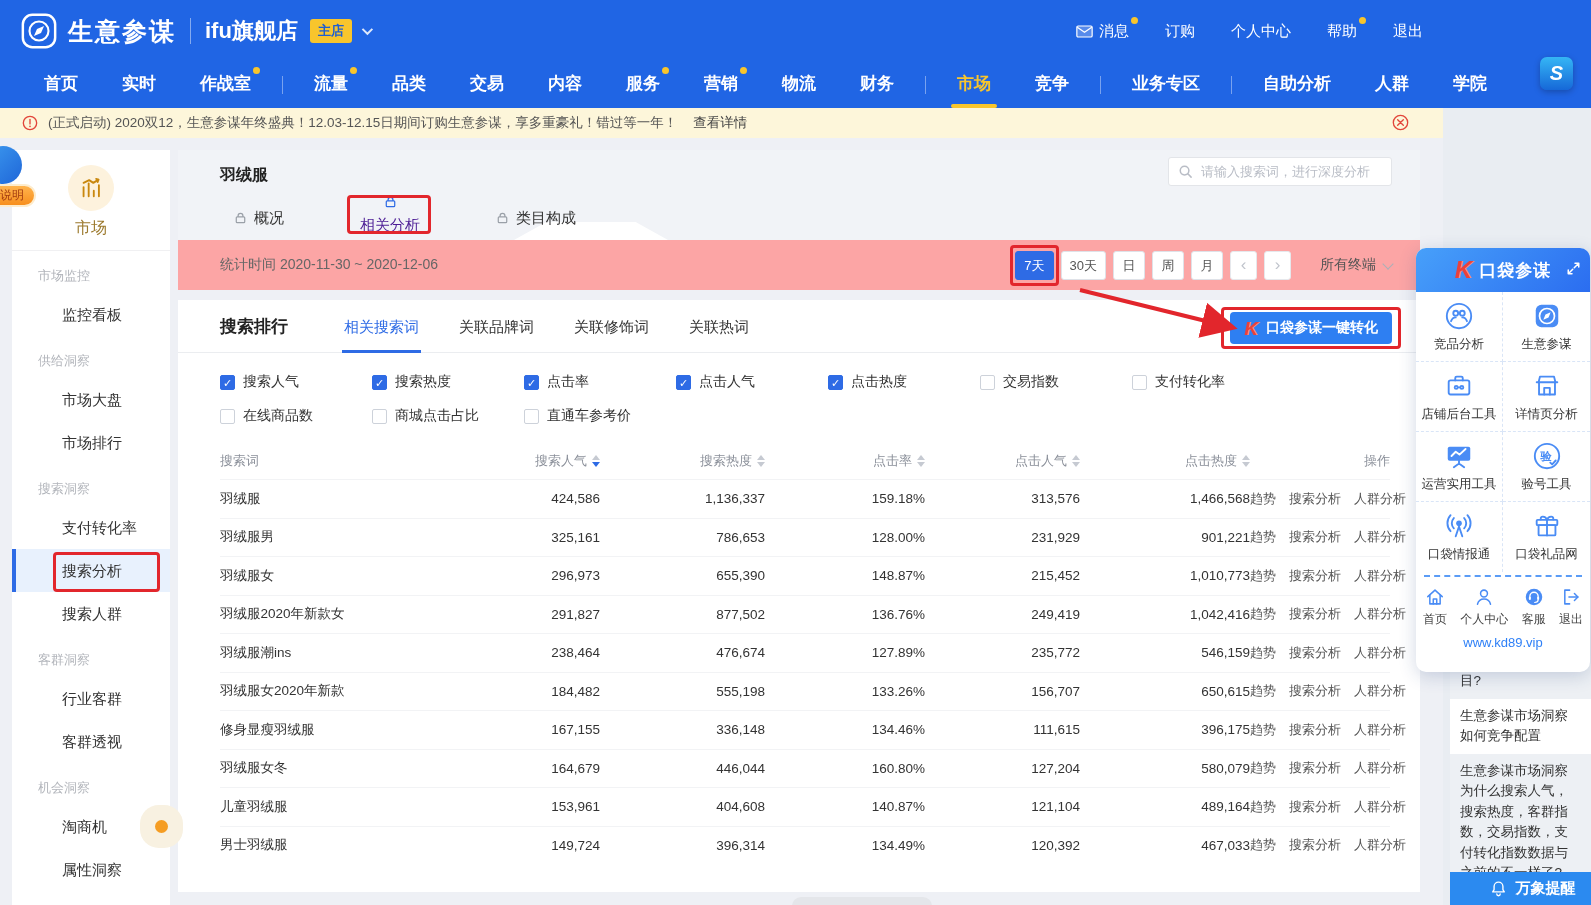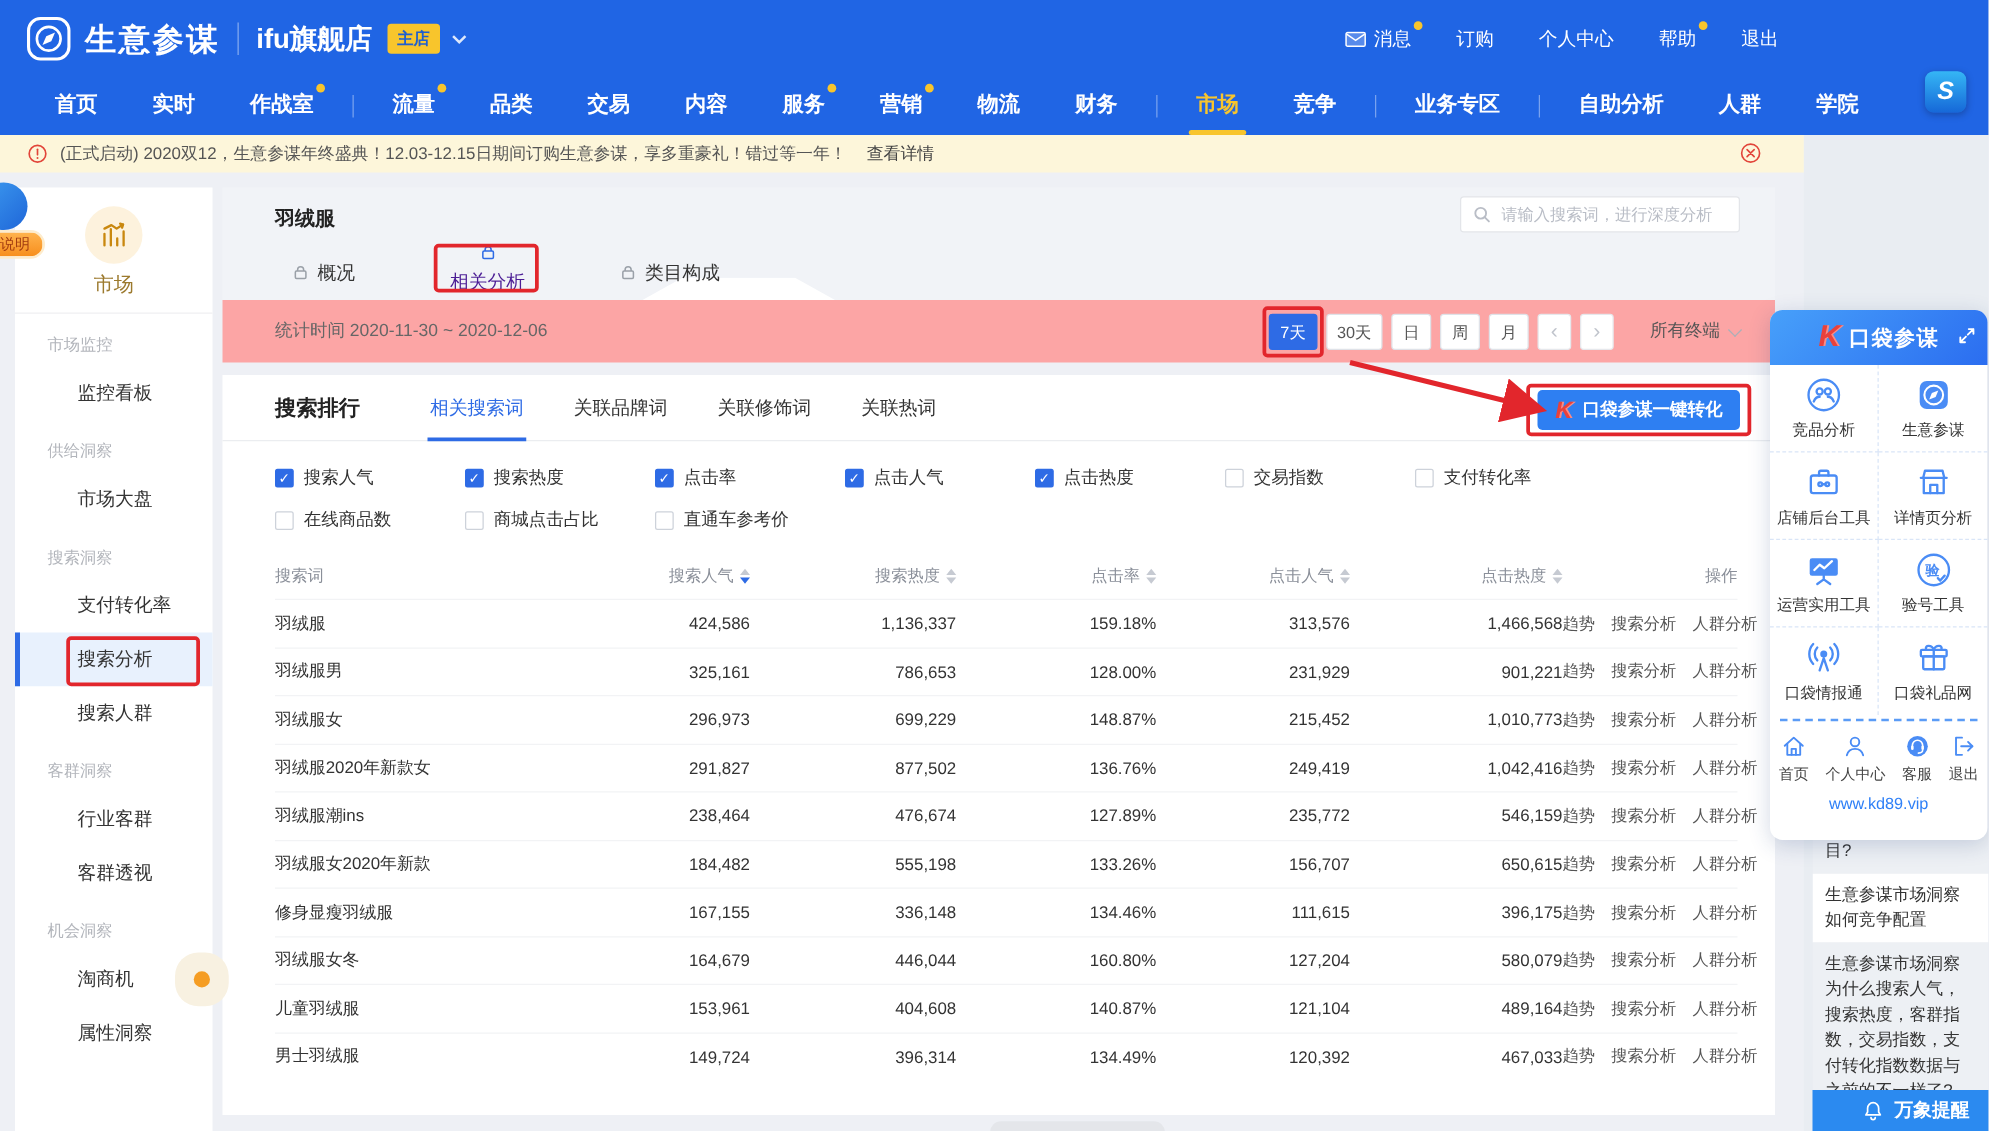--- a/index.html
+++ b/index.html
@@ -228,20 +228,21 @@
             <path d="M19.5 4.2 22 5l-.8 2.6"></path>
           </svg>
         </div>
       <div class="side-module">市场</div>
     </div>
     <div id="side-menu">
         <div class="side-group-h">市场监控</div>
         <div class="side-item">监控看板</div>
         <div class="side-group-h">供给洞察</div>
         <div class="side-item">市场大盘</div>
+        <div class="side-item">市场排行</div>
         <div class="side-group-h">搜索洞察</div>
         <div class="side-item">支付转化率</div>
         <div class="side-item active">搜索分析</div>
         <div class="side-item">搜索人群</div>
         <div class="side-group-h">客群洞察</div>
         <div class="side-item">行业客群</div>
         <div class="side-item">客群透视</div>
         <div class="side-group-h">机会洞察</div>
         <div class="side-item">淘商机<i class="side-dot"></i></div>
         <div class="side-item">属性洞察</div>
@@ -431,21 +432,21 @@
             <div class="num">901,221</div>
             <div class="actions">
               <span>趋势</span>
               <span>搜索分析</span>
               <span>人群分析</span>
             </div>
           </div>
           <div class="trow">
             <div>羽绒服女</div>
             <div class="num">296,973</div>
-            <div class="num">699,229</div>
+            <div class="num">655,390</div>
             <div class="num">148.87%</div>
             <div class="num">215,452</div>
             <div class="num">1,010,773</div>
             <div class="actions">
               <span>趋势</span>
               <span>搜索分析</span>
               <span>人群分析</span>
             </div>
           </div>
           <div class="trow">

